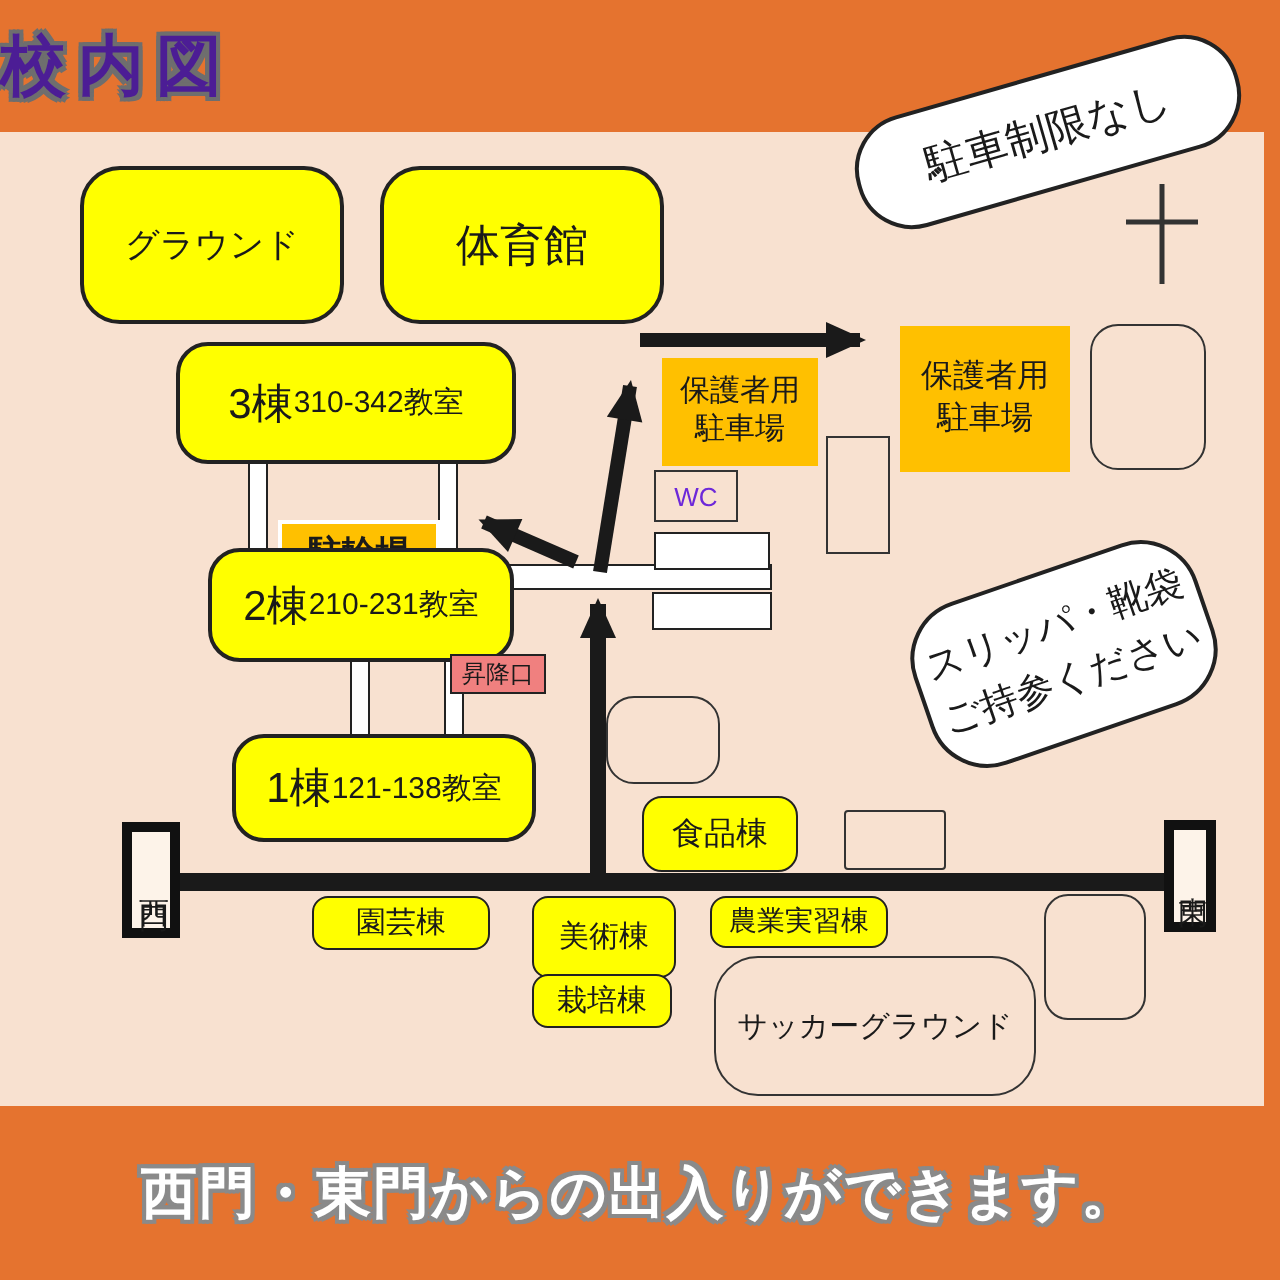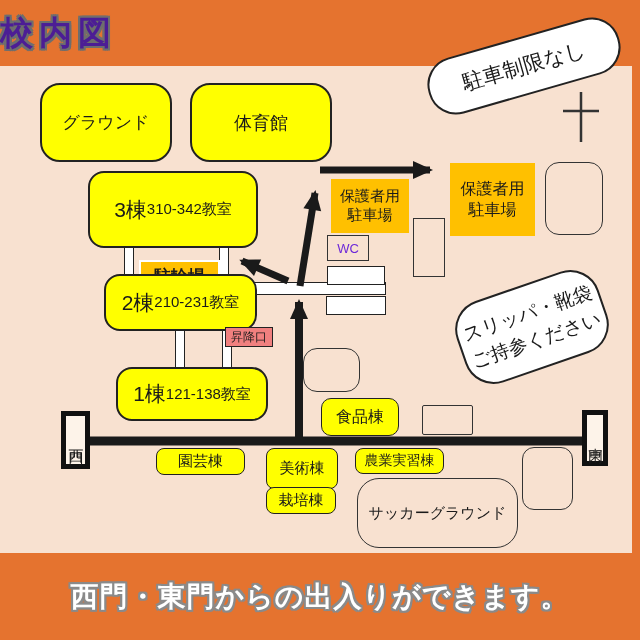--- a/index.html
+++ b/index.html
@@ -49,24 +49,24 @@
   <div class="abs white-bar" style="left:219px;top:228px;width:10px;height:50px;"></div>
   <div class="abs white-bar" style="left:175px;top:327px;width:10px;height:44px;"></div>
   <div class="abs white-bar" style="left:222px;top:327px;width:10px;height:44px;"></div>
   <div class="abs white-bar" style="left:252px;top:282px;width:134px;height:13px;"></div>
   <div class="abs white-bar" style="left:327px;top:266px;width:58px;height:19px;"></div>
   <div class="abs white-bar" style="left:326px;top:296px;width:60px;height:19px;"></div>
 
   <div class="abs bldg" style="left:40px;top:83px;width:132px;height:79px;border-radius:20px;font-size:17px;">
     <span>グラウンド</span>
   </div>
-  <div class="abs bldg" style="left:190px;top:83px;width:142px;height:79px;border-radius:20px;font-size:18px;">
+  <div class="abs bldg" style="left:190px;top:83px;width:142px;height:79px;border-radius:20px;font-size:22px;">
     <span>体育館</span>
   </div>
-  <div class="abs bldg" style="left:88px;top:171px;width:170px;height:77px;border-radius:16px;">
+  <div class="abs bldg" style="left:88px;top:171px;width:170px;height:61px;border-radius:16px;">
     <span class="name-big">3棟</span>
       <span class="name-small">310-342教室</span>
   </div>
   <div class="abs oparking" style="left:139px;top:236px;width:81px;height:32px;border:2px solid #fff;font-size:17px;font-weight:700;margin-top:24px;">
     <span>駐輪場</span>
   </div>
   <div class="abs bldg" style="left:104px;top:274px;width:153px;height:57px;border-radius:16px;">
     <span class="name-big">2棟</span>
       <span class="name-small">210-231教室</span>
   </div>

